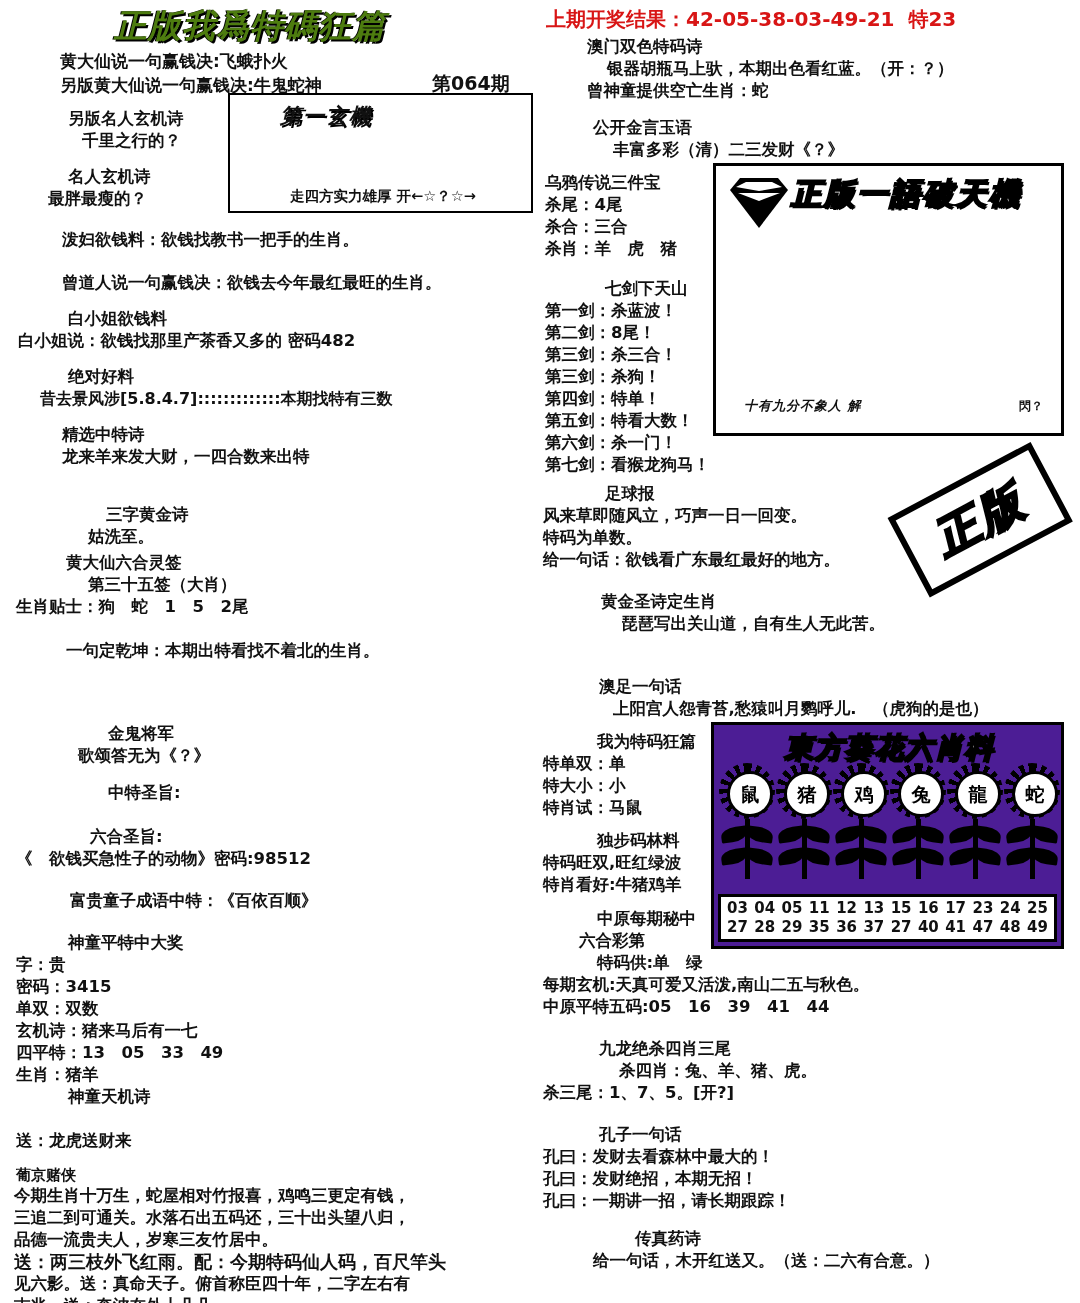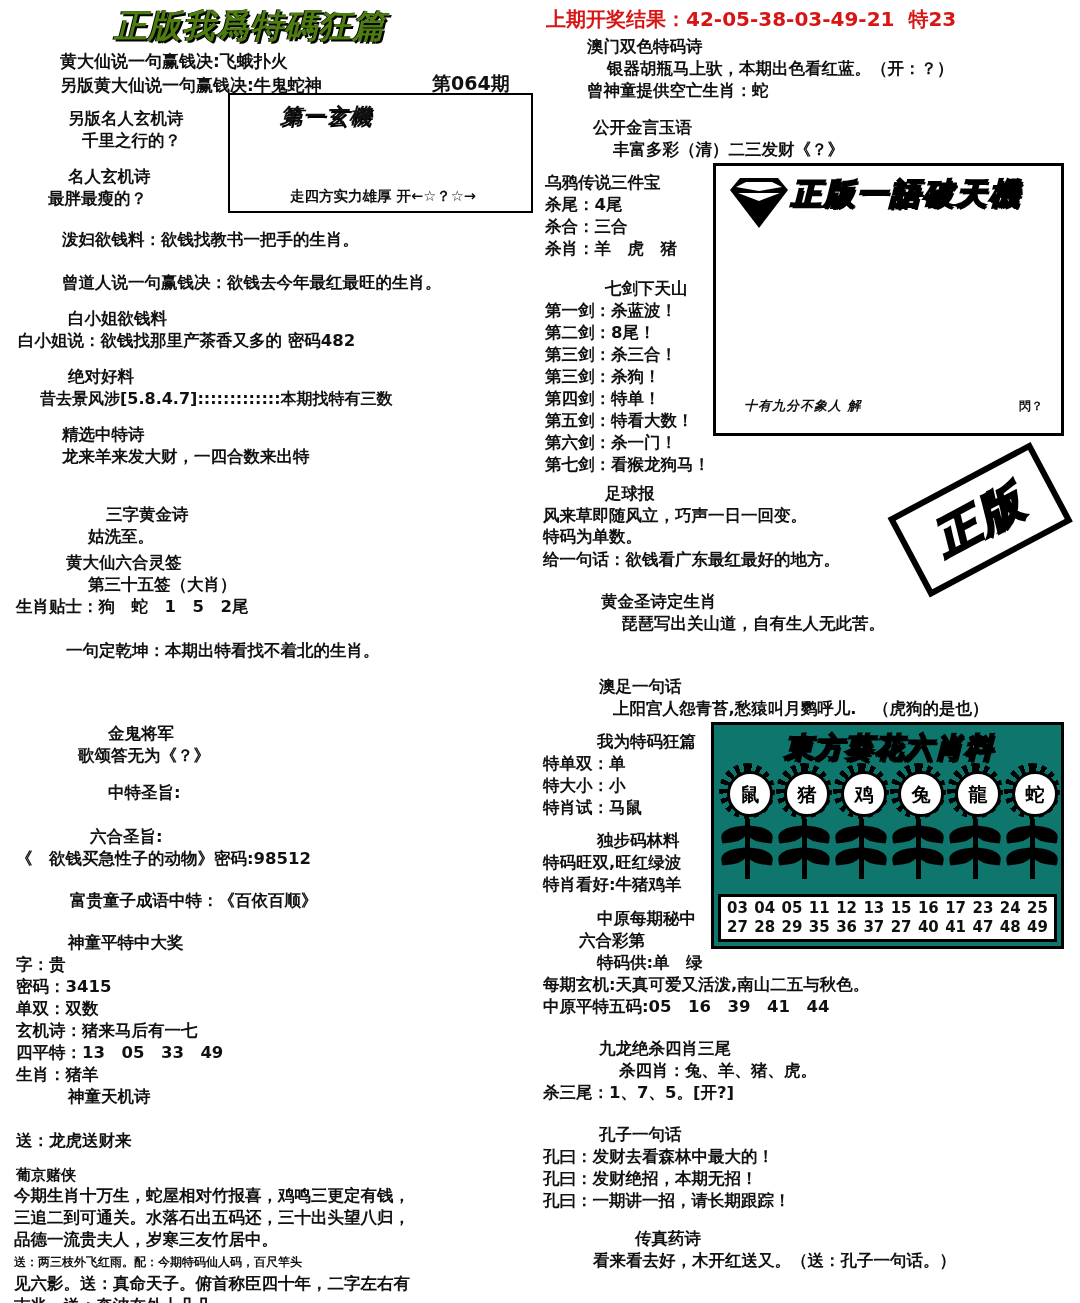--- a/index.html
+++ b/index.html
@@ -90,21 +90,21 @@
     display:flex;align-items:center;justify-content:center;
     font-size:44px;font-weight:bold;letter-spacing:4px;
     color:#fff;-webkit-text-stroke:3px #000;
     font-style:italic;
     background:transparent;
   }
 
   
   .box3{
     position:absolute;left:711px;top:722px;width:353px;height:227px;
-    border:3px solid #000;background:#0f766e;box-sizing:border-box;
+    border:3px solid #000;background:#4c1d95;box-sizing:border-box;
   }
   .box3 .b3-title{
     position:absolute;left:12px;top:4px;width:327px;text-align:center;
     font-size:28px;font-weight:bold;font-style:italic;letter-spacing:2px;
     color:#fff;-webkit-text-stroke:2px #000;text-shadow:2px 2px 0 #000;
     white-space:nowrap;
   }
   .flowers{
     position:absolute;left:5px;top:42px;width:341px;height:113px;
     display:flex;justify-content:space-between;align-items:flex-start;
@@ -226,21 +226,21 @@
     </div>
 
     <div class="tb" style="left:68px;top:1086px;">神童天机诗</div>
     <div class="tb" style="left:16px;top:1130px;">送：龙虎送财来</div>
 
     <div class="tb" style="left:16px;top:1164px;font-size:15px;">葡京赌侠</div>
     <div>
       <div class="tb" style="left:14px;top:1185px;font-size:16.5px;">今期生肖十万生，蛇屋相对竹报喜，鸡鸣三更定有钱，</div>
       <div class="tb" style="left:14px;top:1207px;font-size:16.5px;">三追二到可通关。水落石出五码还，三十出头望八归，</div>
       <div class="tb" style="left:14px;top:1229px;font-size:16.5px;">品德一流贵夫人，岁寒三友竹居中。</div>
-      <div class="tb" style="left:14px;top:1251px;font-size:12px;">送：两三枝外飞红雨。配：今期特码仙人码，百尺竿头</div>
+      <div class="tb" style="left:14px;top:1251px;font-size:18px;">送：两三枝外飞红雨。配：今期特码仙人码，百尺竿头</div>
       <div class="tb" style="left:14px;top:1273px;font-size:16.5px;">见六影。送：真命天子。俯首称臣四十年，二字左右有</div>
       <div class="tb" style="left:14px;top:1295px;font-size:16.5px;">吉兆。送：奔波在外十几几。</div>
     </div>
   </div>
 
   <div class="col-right">
 
     <div class="tb" style="left:52px;top:36px;">澳门双色特码诗</div>
     <div class="tb" style="left:72px;top:58px;">银器胡瓶马上驮，本期出色看红蓝。（开：？）</div>
     <div class="tb" style="left:52px;top:80px;">曾神童提供空亡生肖：蛇</div>
@@ -258,21 +258,21 @@
     <div class="tb" style="left:10px;top:322px;">第二剑：8尾！</div>
     <div class="tb" style="left:10px;top:344px;">第三剑：杀三合！</div>
     <div class="tb" style="left:10px;top:366px;">第三剑：杀狗！</div>
     <div class="tb" style="left:10px;top:388px;">第四剑：特单！</div>
     <div class="tb" style="left:10px;top:410px;">第五剑：特看大数！</div>
     <div class="tb" style="left:10px;top:432px;">第六剑：杀一门！</div>
     <div class="tb" style="left:10px;top:454px;">第七剑：看猴龙狗马！</div>
 
     <div class="tb" style="left:70px;top:483px;">足球报</div>
     <div class="tb" style="left:8px;top:505px;">风来草即随风立，巧声一日一回变。</div>
-    <div class="tb" style="left:8px;top:527px;font-family:Liberation Mono, monospace;">特码为单数。</div>
+    <div class="tb" style="left:8px;top:527px;">特码为单数。</div>
     <div class="tb" style="left:8px;top:549px;">给一句话：欲钱看广东最红最好的地方。</div>
 
     <div class="tb" style="left:66px;top:591px;">黄金圣诗定生肖</div>
     <div class="tb" style="left:86px;top:613px;">琵琶写出关山道，自有生人无此苦。</div>
 
 
     <div class="tb" style="left:64px;top:676px;">澳足一句话</div>
     <div class="tb" style="left:78px;top:698px;">上阳宫人怨青苔,愁猿叫月鹦呼儿.　（虎狗的是也）</div>
 
     <div class="tb" style="left:62px;top:731px;">我为特码狂篇</div>
@@ -293,21 +293,21 @@
     <div class="tb" style="left:64px;top:1038px;">九龙绝杀四肖三尾</div>
     <div class="tb" style="left:84px;top:1060px;">杀四肖：兔、羊、猪、虎。</div>
     <div class="tb" style="left:8px;top:1082px;">杀三尾：1、7、5。[开?]</div>
 
     <div class="tb" style="left:64px;top:1124px;">孔子一句话</div>
     <div class="tb" style="left:8px;top:1146px;">孔曰：发财去看森林中最大的！</div>
     <div class="tb" style="left:8px;top:1168px;">孔曰：发财绝招，本期无招！</div>
     <div class="tb" style="left:8px;top:1190px;">孔曰：一期讲一招，请长期跟踪！</div>
 
     <div class="tb" style="left:100px;top:1228px;">传真药诗</div>
-    <div class="tb" style="left:58px;top:1250px;">看来看去好，木开红送又。（送：孔子一句话。）</div>
+    <div class="tb" style="left:58px;top:1250px;">给一句话，木开红送又。（送：二六有合意。）</div>
   </div>
 
   <div class="box2">
     <svg class="diamond" viewBox="0 0 66 56">
       <polygon points="4,16 14,4 52,4 62,16 33,54" fill="#000"></polygon>
       <polygon points="10,13 20,8 46,8 56,13 33,17" fill="#fff"></polygon>
       <polygon points="12,18 54,18 33,30" fill="#fff" opacity="0"></polygon>
       <path d="M12,19 L54,19 L33,27 Z" fill="#fff"></path>
     </svg>
     <div class="b2-title">正版一語破天機</div>

